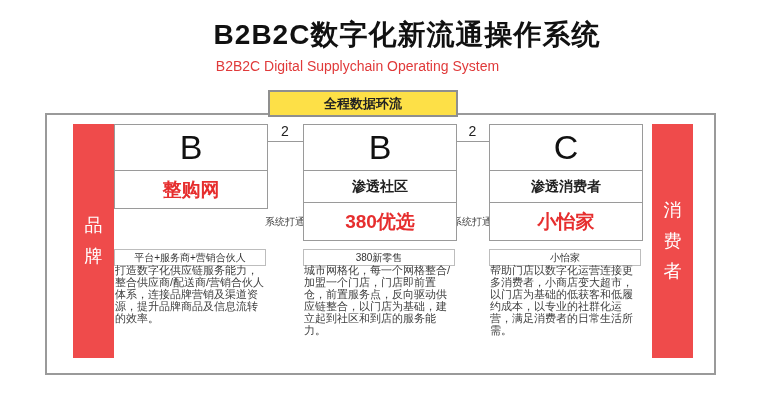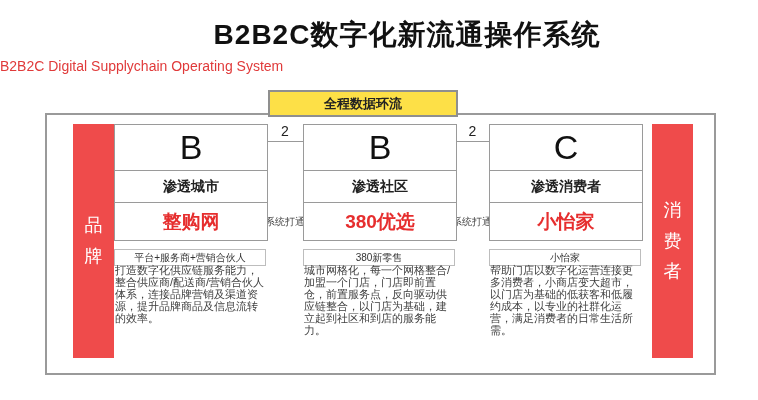--- a/index.html
+++ b/index.html
@@ -1,21 +1,21 @@
 <!DOCTYPE html>
 <html><head>
 <meta charset="utf-8">
 <style>
   html,body { margin:0; padding:0; background:#ffffff; }
   body { font-family:"Liberation Sans","DejaVu Sans",sans-serif; }
   .stage { position:relative; width:758px; height:400px; background:#fff; overflow:hidden; }
 
   .title { position:absolute; top:16px; left:0; width:758px; text-align:center;
            font-size:28px; font-weight:700; color:#111; letter-spacing:1px;margin-left:28px; }
-  .subtitle { position:absolute; top:58px; left:0; width:715px; text-align:left;
+  .subtitle { position:absolute; top:58px; left:0; width:715px; text-align:center;
               font-size:14px; color:#e03a3a; }
 
   .banner { position:absolute; left:268px; top:90px; width:186px; height:23px;
             border:2px solid #8f8f8f; background:#fde047; z-index:3;
             display:flex; align-items:center; justify-content:center;
             font-size:13px; font-weight:600; color:#222; }
 
   .frame { position:absolute; left:45px; top:113px; width:667px; height:258px;
            border:2px solid #9a9a9a; background:#fff; }
 
@@ -73,21 +73,20 @@
     <div class="side-label">消费者</div>
   </div>
 
   <div class="conn n1">2</div>
   <div class="conn n2">2</div>
   <div class="sys n1">系统打通</div>
   <div class="sys n2">系统打通</div>
 
   <div class="col c1">
     <div class="col-letter">B</div>
-    <div class="col-target">渗透城市</div>
     <div class="col-brand">整购网</div>
   </div>
   <div class="col c2">
     <div class="col-letter">B</div>
     <div class="col-target">渗透社区</div>
     <div class="col-brand">380优选</div>
   </div>
   <div class="col c3">
     <div class="col-letter">C</div>
     <div class="col-target">渗透消费者</div>

